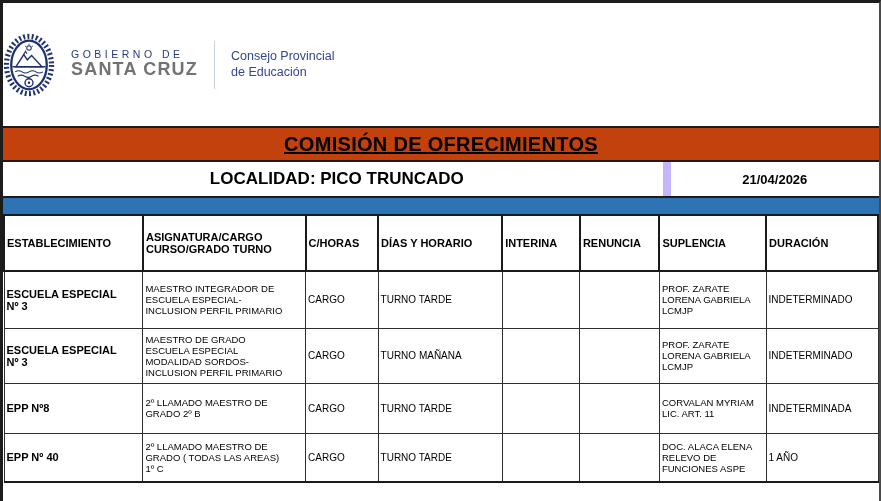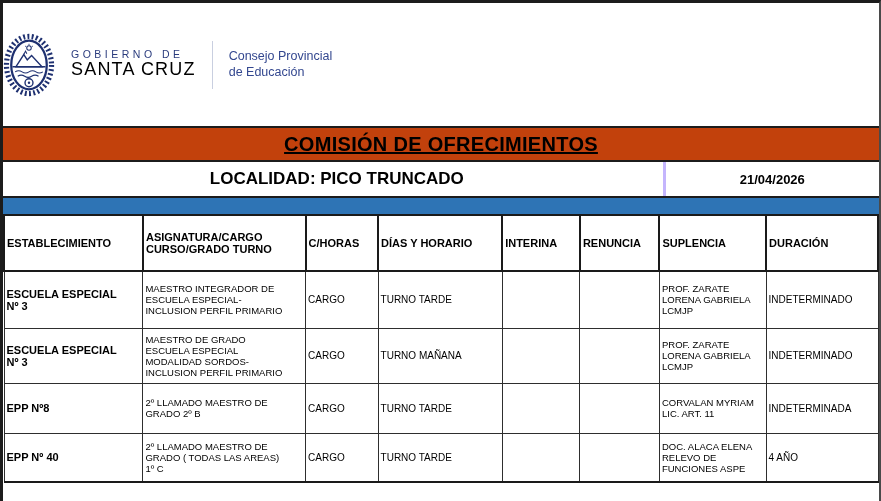--- a/index.html
+++ b/index.html
@@ -30,23 +30,23 @@
   .coat { width: 52px; height: 66px; flex: 0 0 auto; }
   .brand-text { display: flex; flex-direction: column; line-height: 1.1; }
   .brand-top {
     font-size: 10.5px;
     letter-spacing: 3.5px;
     color: #2a3b7d;
     font-weight: 400;
   }
   .brand-name {
     font-size: 18px;
-    font-weight: normal;
+    font-weight: bold;
     letter-spacing: 1.2px;
-    color: #000000;
+    color: #737373;
   }
   .brand-divider {
     width: 1px;
     height: 48px;
     background: #c9cfe0;
   }
   .org-text {
     font-size: 12.5px;
     color: #33478f;
     white-space: pre-line;
@@ -81,21 +81,21 @@
     display: flex;
     align-items: center;
     justify-content: center;
     font-size: 17px;
     font-weight: bold;
     color: #000000;
     padding-left: 8px;
   }
   .date-cell {
     flex: 1;
-    border-left: 3px solid #c4b5fd;
+    border-left: 8px solid #c4b5fd;
     display: flex;
     align-items: center;
     justify-content: center;
     font-size: 13px;
     font-weight: bold;
     color: #000000;
   }
   .blue-strip { height: 16px; background: #2e74b5; }
 
   
@@ -244,18 +244,18 @@
         <td class="col-asig">2º LLAMADO MAESTRO DE
 GRADO ( TODAS LAS AREAS)
 1º C</td>
         <td>CARGO</td>
         <td>TURNO TARDE</td>
         <td></td>
         <td></td>
         <td class="col-supl">DOC. ALACA ELENA
 RELEVO DE
 FUNCIONES ASPE</td>
-        <td>4 AÑO</td>
+        <td>1 AÑO</td>
       </tr>
     </tbody>
   </table>
 
 </div>
 
 </body></html>

